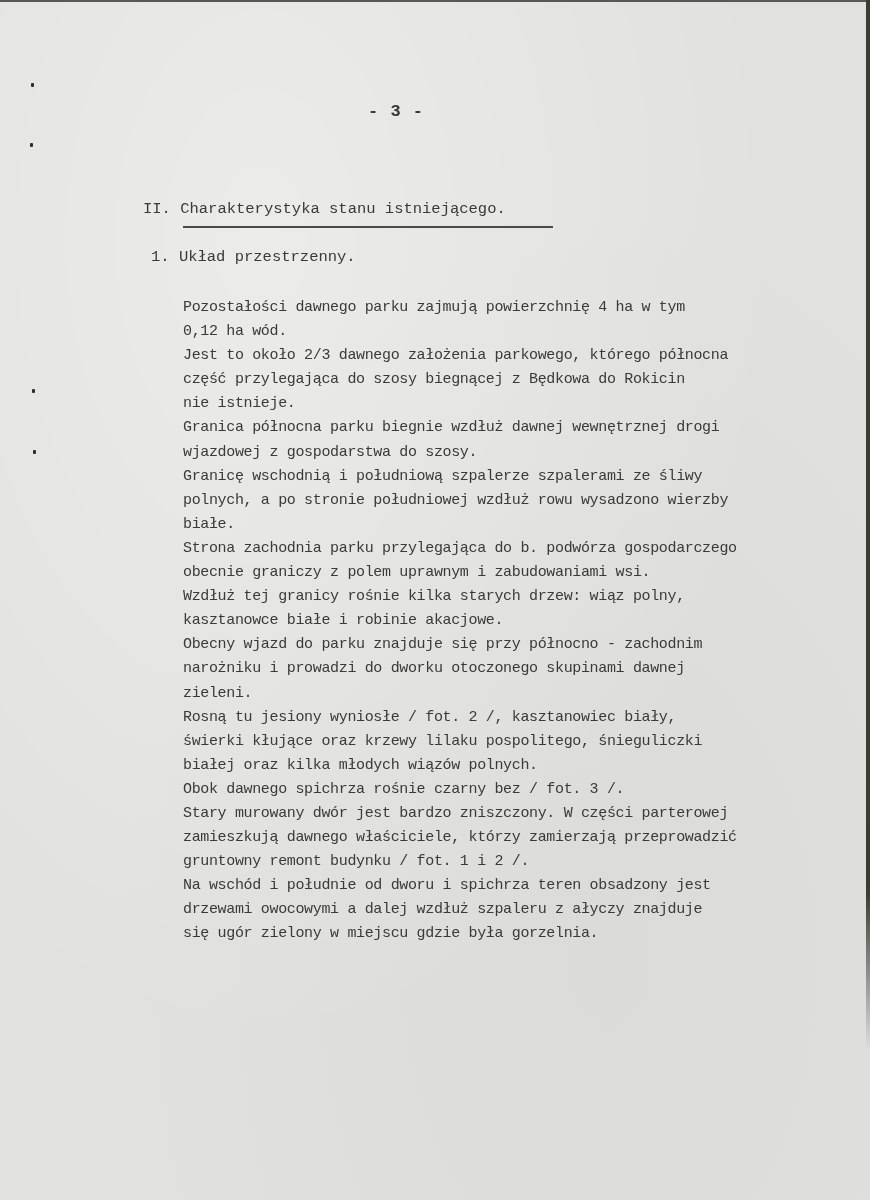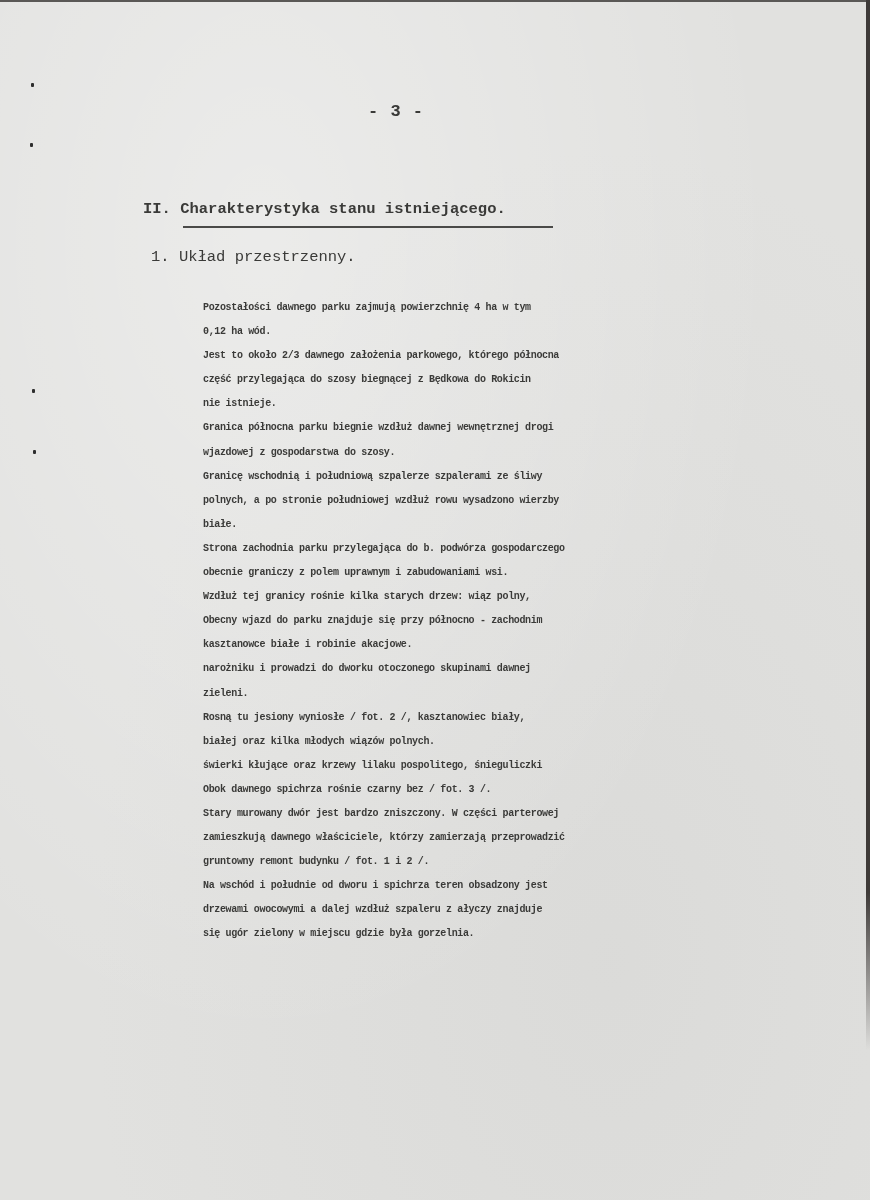--- a/index.html
+++ b/index.html
@@ -28,39 +28,38 @@
     .mark {
       position: absolute; width: 3px; height: 4px; border-radius: 1px;
       background: #2e2e2e;
     }
     .page-number {
       position: absolute; left: 368px; top: 102px;
       font-size: 17px; font-weight: bold; letter-spacing: 1px;
     }
     .heading {
       position: absolute; left: 143px; top: 200px;
-      font-size: 15.5px; font-weight: bold; white-space: pre;
+      font-size: 15.5px; font-weight: normal; white-space: pre;
     }
     .heading-rule {
       position: absolute; left: 183px; top: 226px; width: 370px; height: 2px;
       background: #4a4a48;
     }
     .subheading {
       position: absolute; left: 151px; top: 248px;
       font-size: 15.5px; font-weight: normal; white-space: pre;
     }
     .body {
       position: absolute; left: 183px; top: 296px;
       margin: 0; padding: 0; list-style: none;
     }
     .body li {
       height: 24.1px; line-height: 24.1px;
-      font-size: 10px; font-weight: bold; white-space: pre;
+      font-size: 15px; font-weight: normal; white-space: pre;
       letter-spacing: -0.35px;
-      margin-left: 20px;
     }
   </style>
 </head>
 <body>
 
 <div class="page">
   <div class="edge-top"></div>
   <div class="edge-right"></div>
 
   <div class="mark" style="left:31px;top:83px;"></div>
@@ -82,27 +81,27 @@
     <li>część przylegająca do szosy biegnącej z Będkowa do Rokicin</li>
     <li>nie istnieje.</li>
     <li>Granica północna parku biegnie wzdłuż dawnej wewnętrznej drogi</li>
     <li>wjazdowej z gospodarstwa do szosy.</li>
     <li>Granicę wschodnią i południową szpalerze szpalerami ze śliwy</li>
     <li>polnych, a po stronie południowej wzdłuż rowu wysadzono wierzby</li>
     <li>białe.</li>
     <li>Strona zachodnia parku przylegająca do b. podwórza gospodarczego</li>
     <li>obecnie graniczy z polem uprawnym i zabudowaniami wsi.</li>
     <li>Wzdłuż tej granicy rośnie kilka starych drzew: wiąz polny,</li>
+    <li>kasztanowce białe i robinie akacjowe.</li>
     <li>Obecny wjazd do parku znajduje się przy północno - zachodnim</li>
-    <li>kasztanowce białe i robinie akacjowe.</li>
     <li>narożniku i prowadzi do dworku otoczonego skupinami dawnej</li>
     <li>zieleni.</li>
     <li>Rosną tu jesiony wyniosłe / fot. 2 /, kasztanowiec biały,</li>
+    <li>świerki kłujące oraz krzewy lilaku pospolitego, śnieguliczki</li>
     <li>białej oraz kilka młodych wiązów polnych.</li>
-    <li>świerki kłujące oraz krzewy lilaku pospolitego, śnieguliczki</li>
     <li>Obok dawnego spichrza rośnie czarny bez / fot. 3 /.</li>
     <li>Stary murowany dwór jest bardzo zniszczony. W części parterowej</li>
     <li>zamieszkują dawnego właściciele, którzy zamierzają przeprowadzić</li>
     <li>gruntowny remont budynku / fot. 1 i 2 /.</li>
     <li>Na wschód i południe od dworu i spichrza teren obsadzony jest</li>
     <li>drzewami owocowymi a dalej wzdłuż szpaleru z ałyczy znajduje</li>
     <li>się ugór zielony w miejscu gdzie była gorzelnia.</li>
   </ul>
 </div>
 

